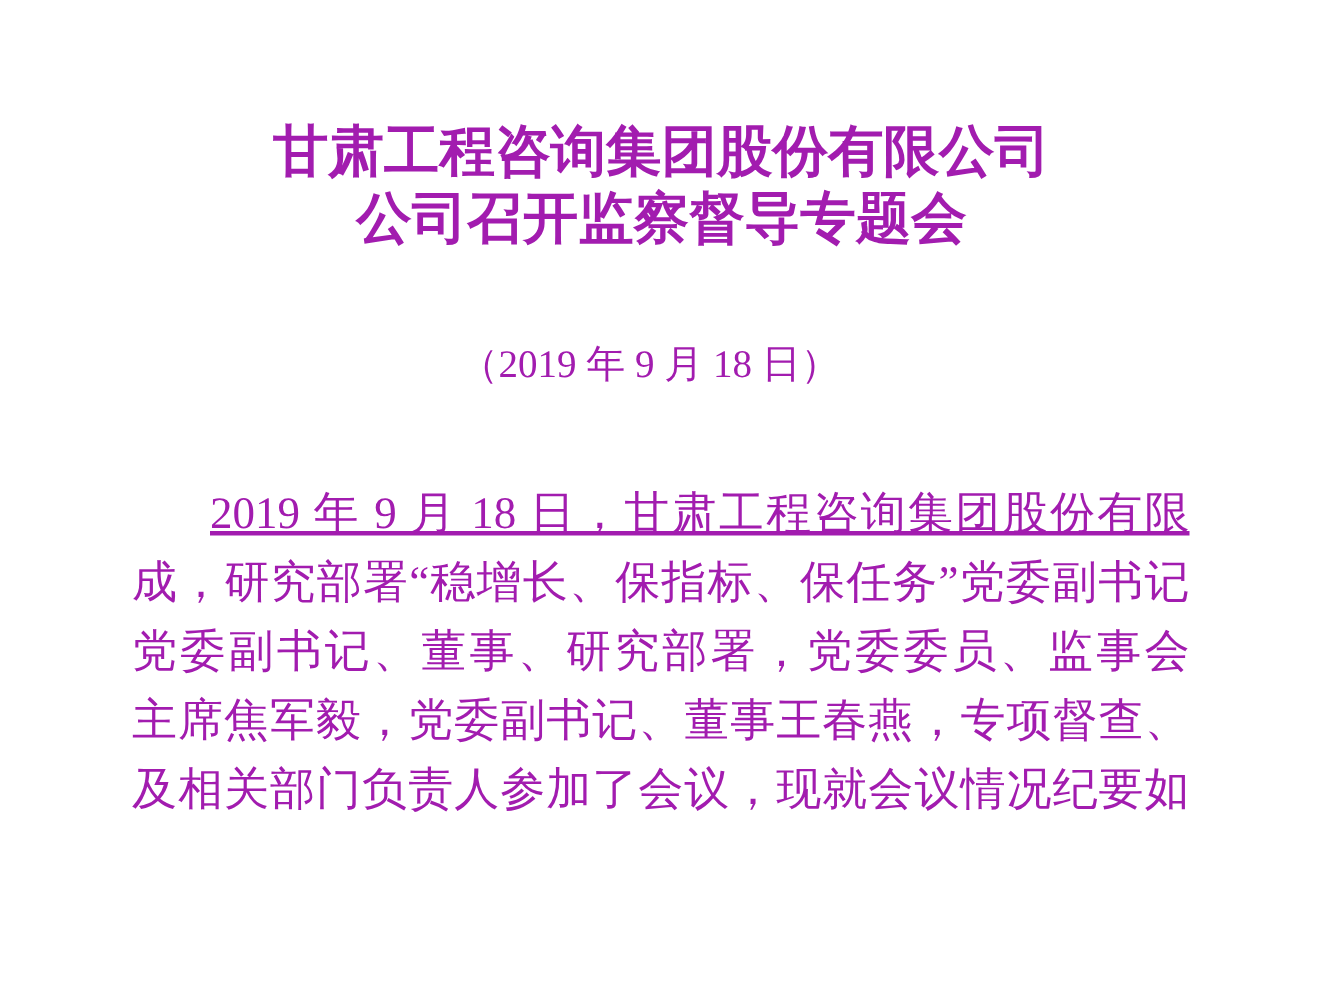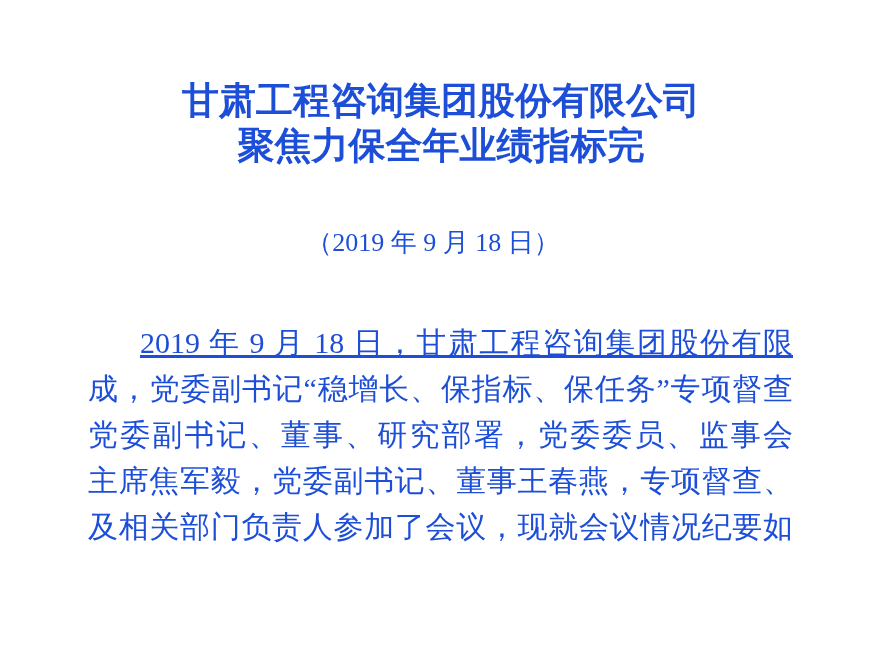--- a/index.html
+++ b/index.html
@@ -5,21 +5,21 @@
   html, body {
     margin: 0;
     padding: 0;
     background: #ffffff;
   }
   .page {
     position: relative;
     width: 882px;
     height: 661px;
     background: #ffffff;
-    color: #1d4ed8;
+    color: #a21caf;
     overflow: hidden;
   }
   .title-block {
     position: absolute;
     top: 78px;
     left: 0;
     width: 882px;
     text-align: center;
     font-family: "Liberation Sans", "DejaVu Sans", sans-serif;
     font-weight: bold;
@@ -58,26 +58,26 @@
     text-decoration: underline;
   }
 </style>
 </head>
 <body>
 
 <div class="page">
 
   <div class="title-block">
     <div class="title-line">甘肃工程咨询集团股份有限公司</div>
-    <div class="title-line">聚焦力保全年业绩指标完</div>
+    <div class="title-line">公司召开监察督导专题会</div>
   </div>
 
   <div class="date-line">（2019 年 9 月 18 日）</div>
 
   <div class="body-block">
     <div class="body-line first-line">2019 年 9 月 18 日，甘肃工程咨询集团股份有限</div>
-    <div class="body-line">成，党委副书记“稳增长、保指标、保任务”专项督查</div>
+    <div class="body-line">成，研究部署“稳增长、保指标、保任务”党委副书记</div>
     <div class="body-line">党委副书记、董事、研究部署，党委委员、监事会</div>
     <div class="body-line">主席焦军毅，党委副书记、董事王春燕，专项督查、</div>
     <div class="body-line">及相关部门负责人参加了会议，现就会议情况纪要如</div>
   </div>
 
 </div>
 
 </body></html>

